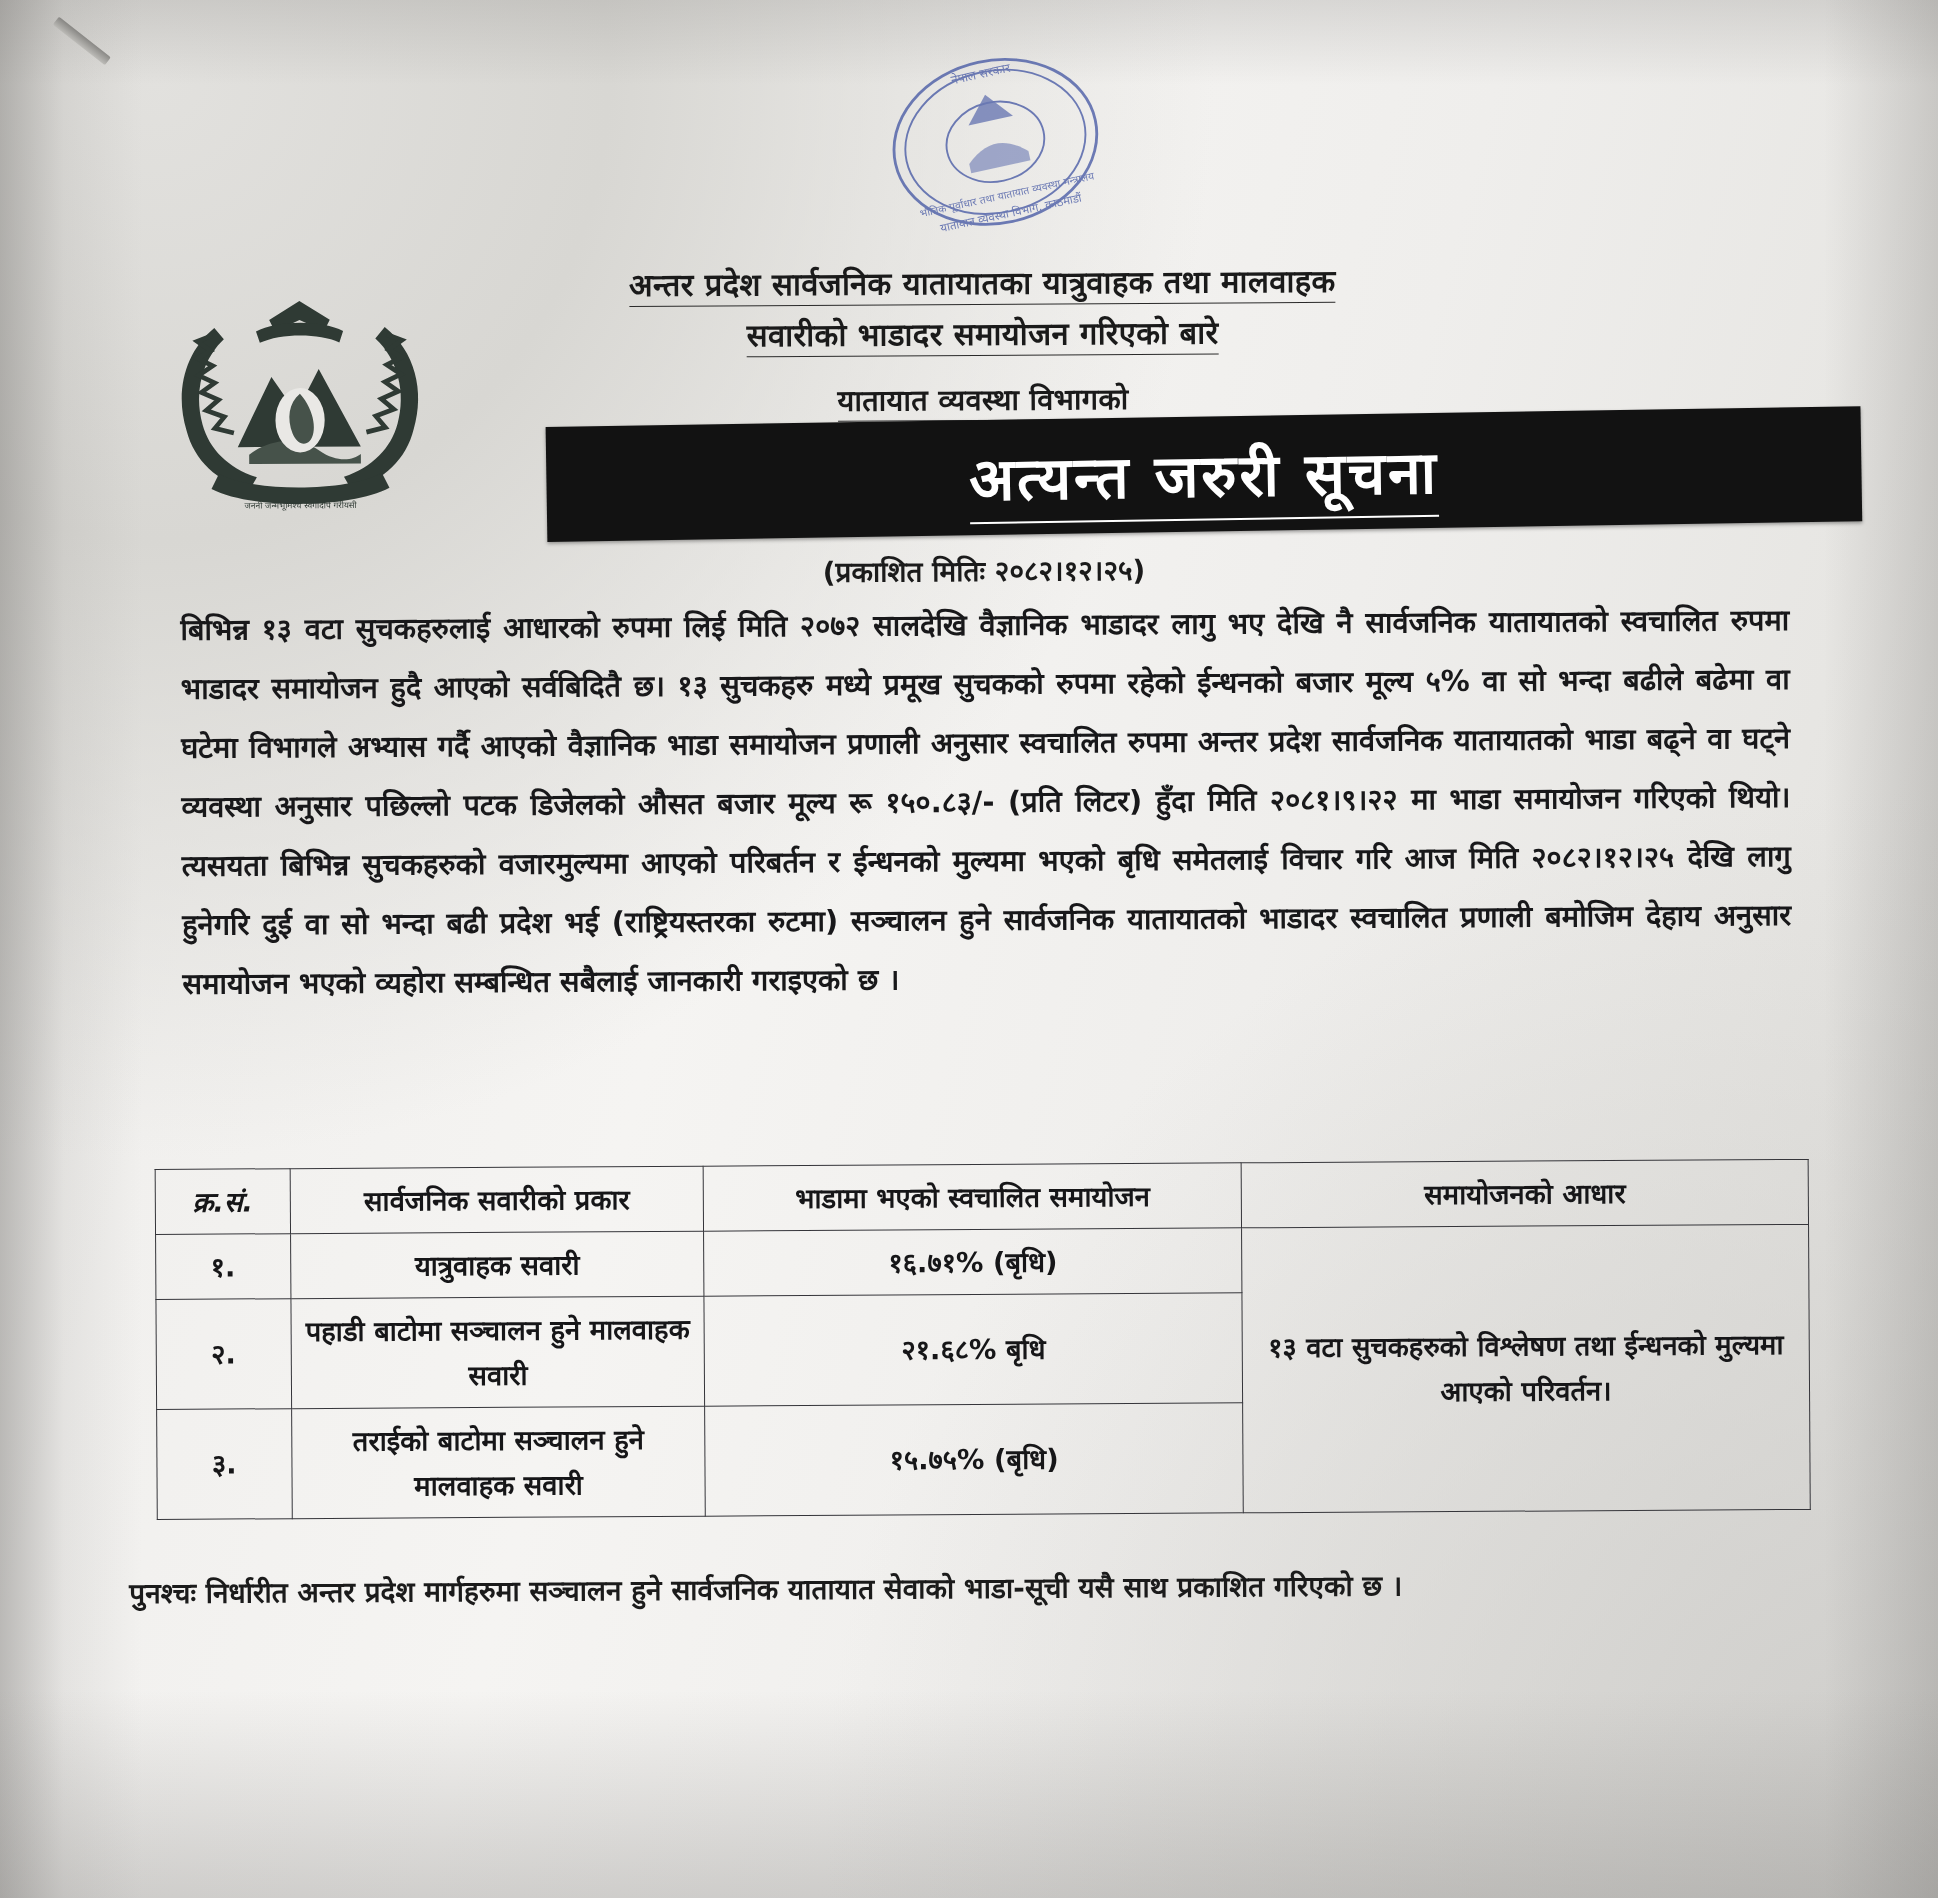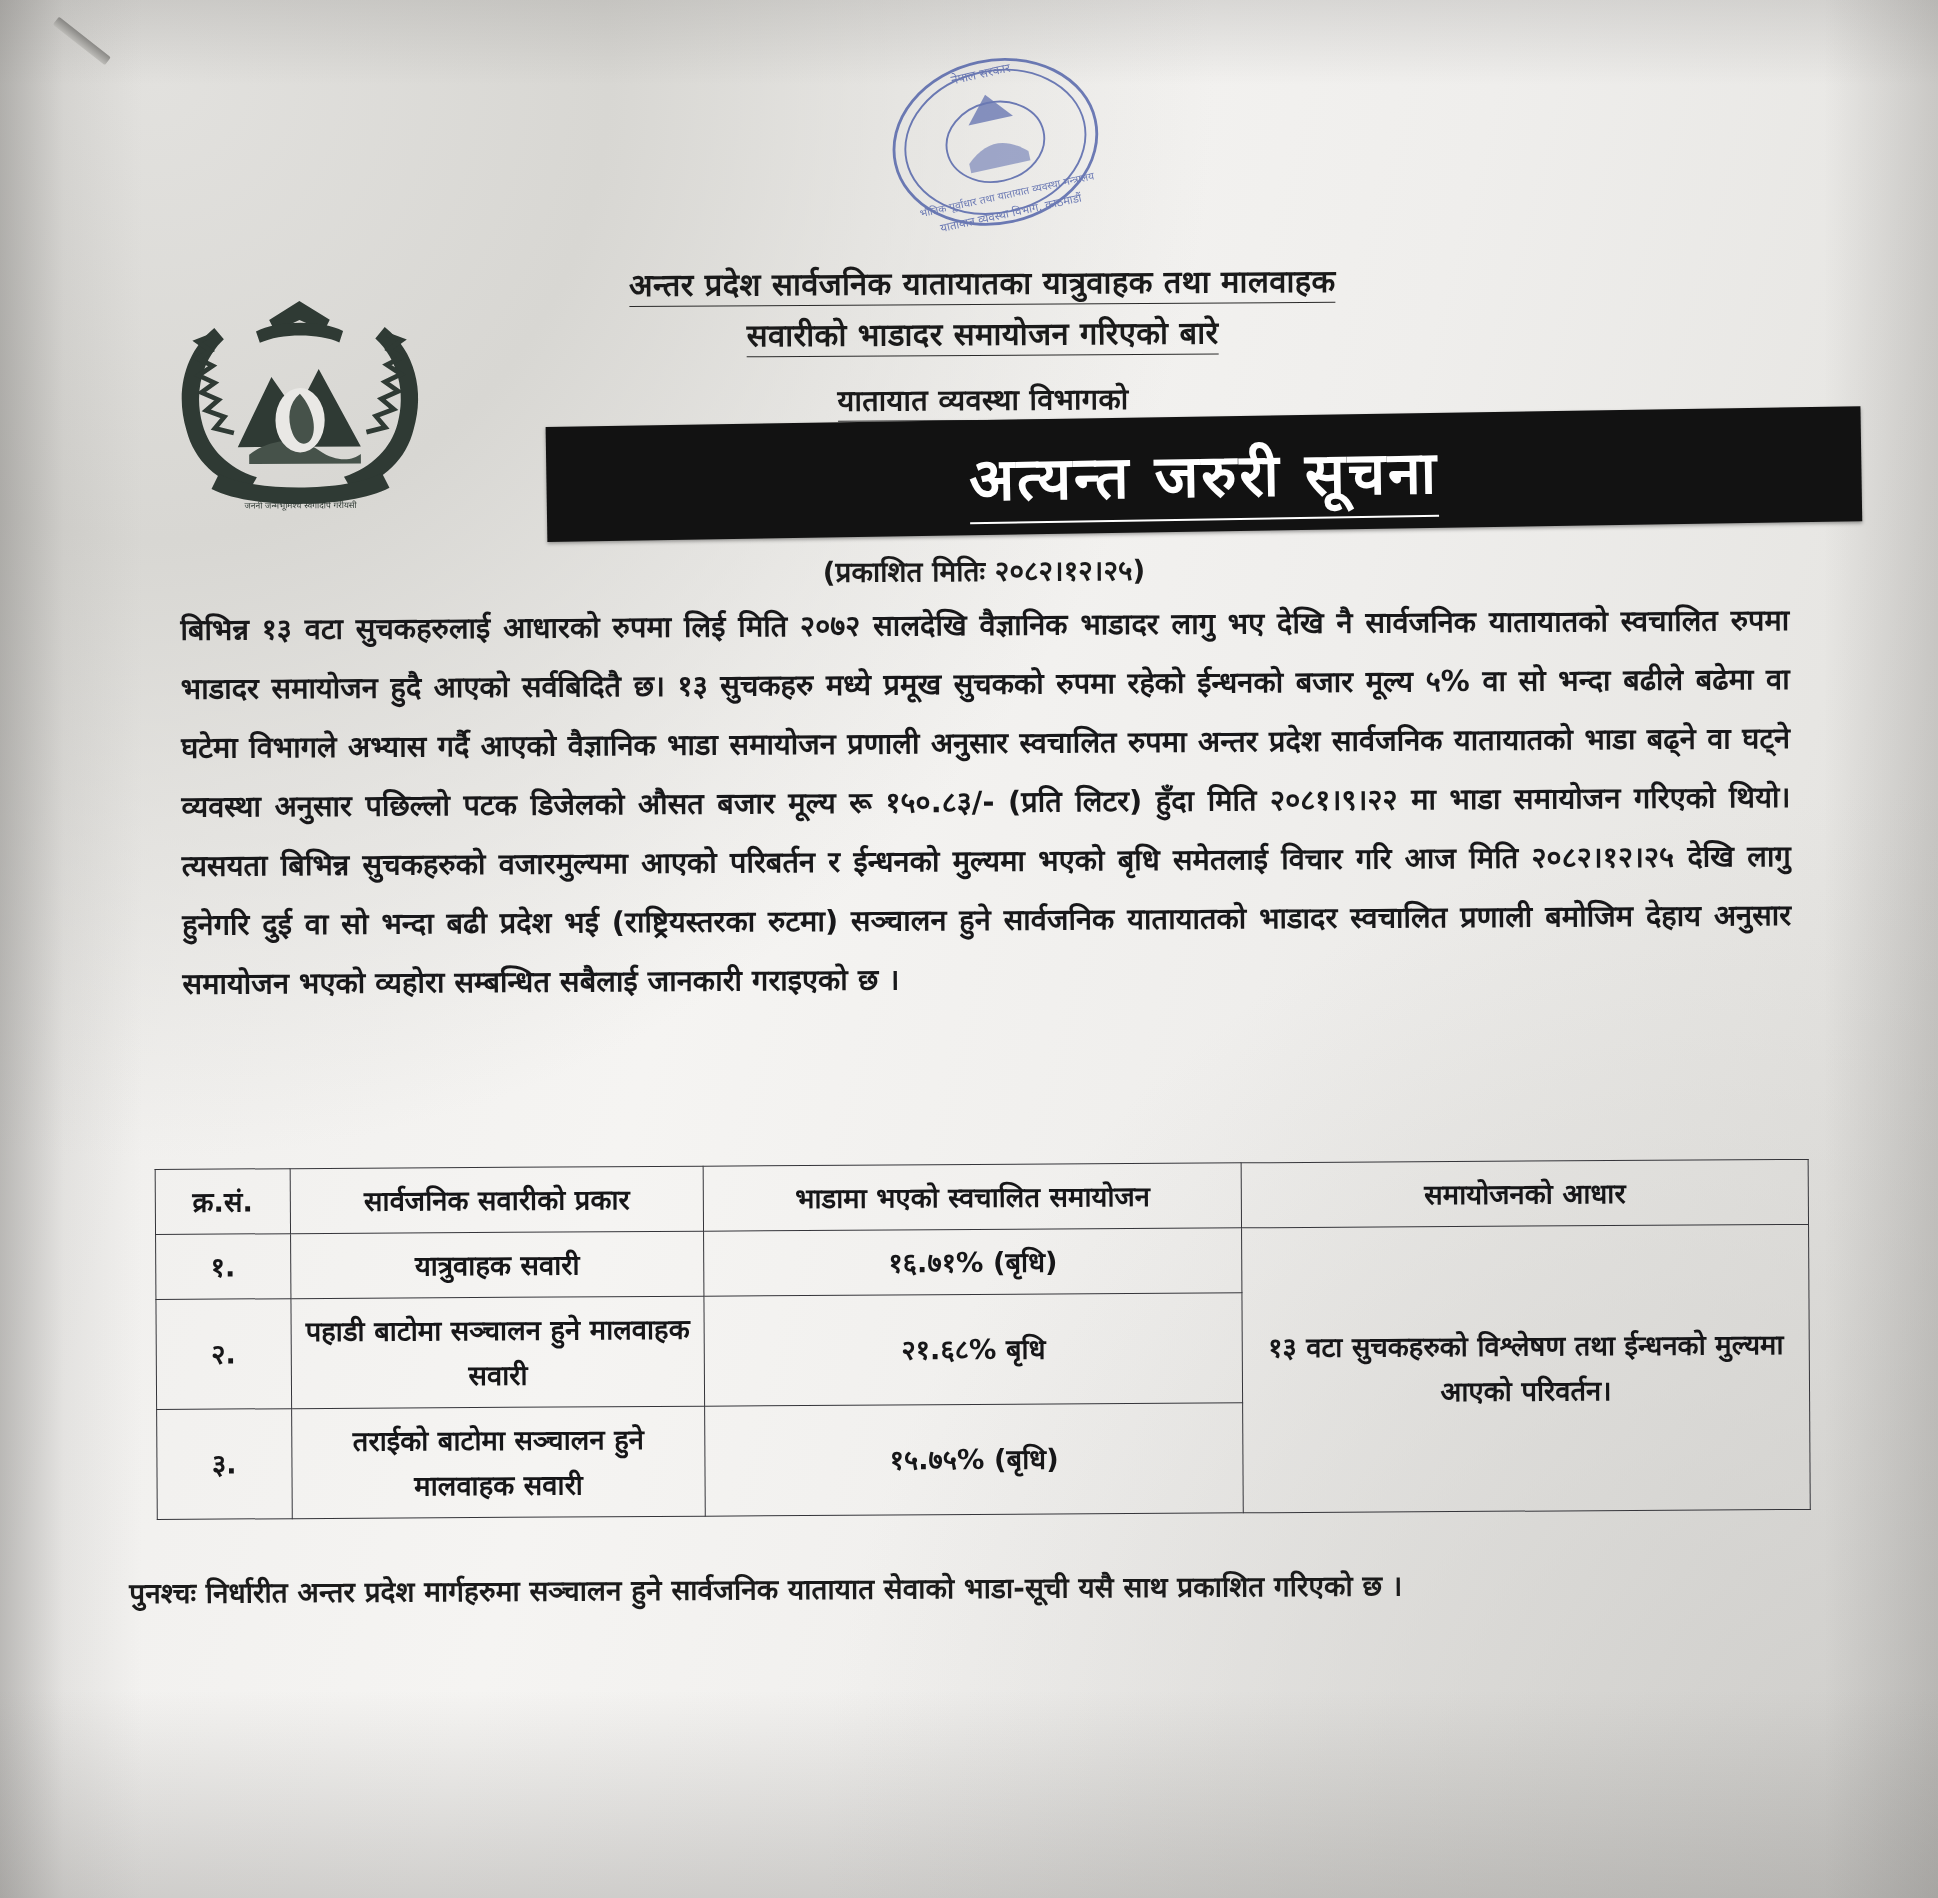--- a/index.html
+++ b/index.html
@@ -156,21 +156,21 @@
     color: #161618;
   }
   table.fare td, table.fare th {
     border: 1.9px solid #35353a;
     padding: 9.5px 11.4px;
     vertical-align: middle;
     text-align: center;
     line-height: 45px;
   }
   table.fare th { font-weight: 700; font-size: 27.4px; }
-  .c-sn  { width: 114px; }
+  .c-sn  { width: 114px; font-style: italic; }
   .c-typ { width: 407px; }
   .c-adj { width: 539px; }
   .c-bas { width: 568px; }
   td.sn { text-align: left; padding-left: 21px; }
   td.basis { line-height: 53px; }
 
   
   .footnote {
     position: absolute;
     left: 123px; top: 1561px;

